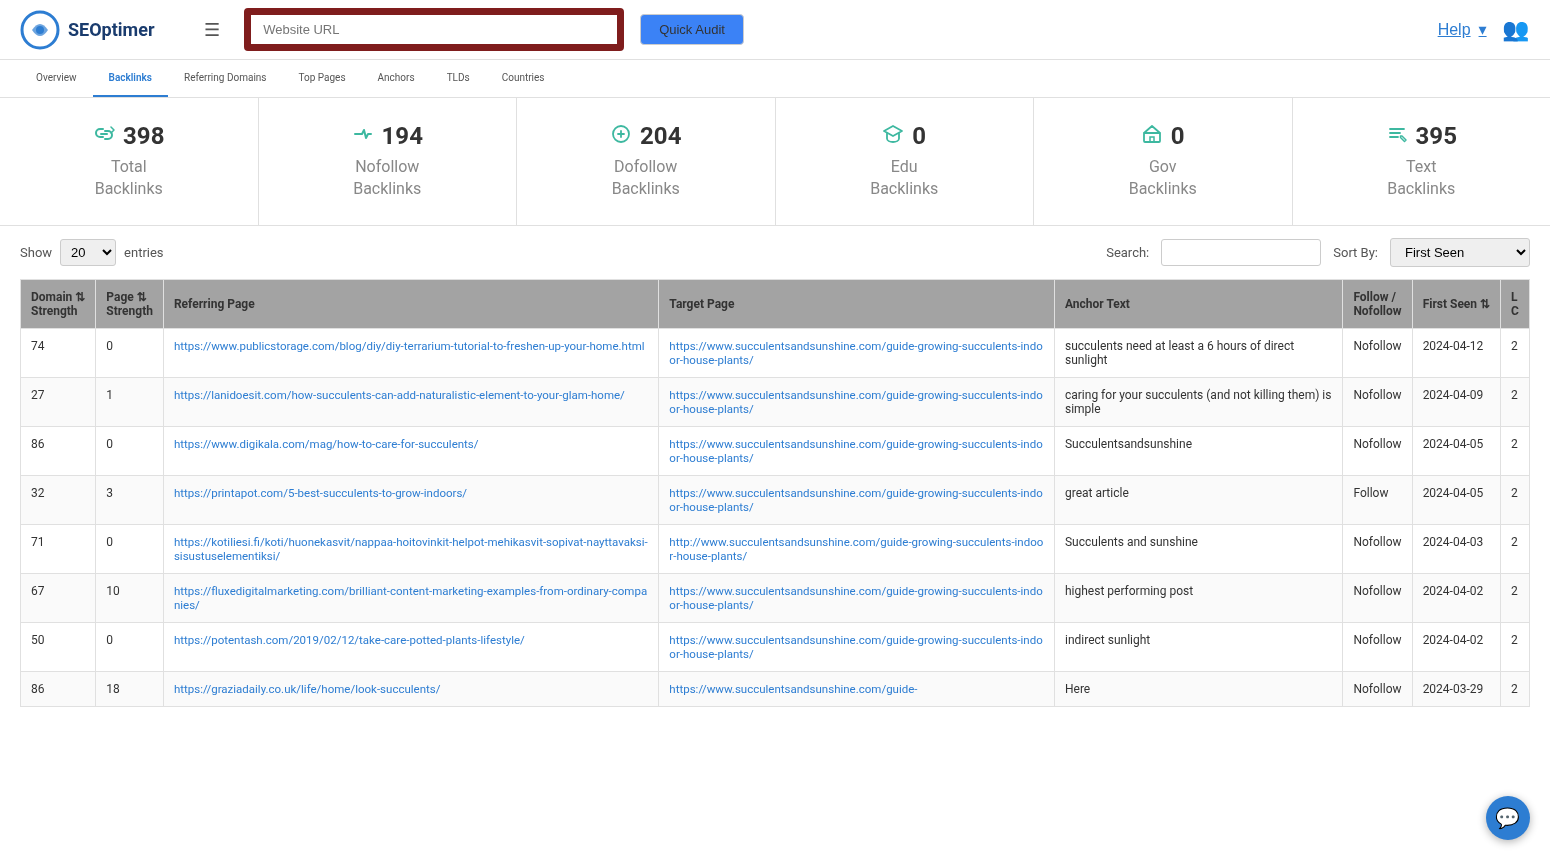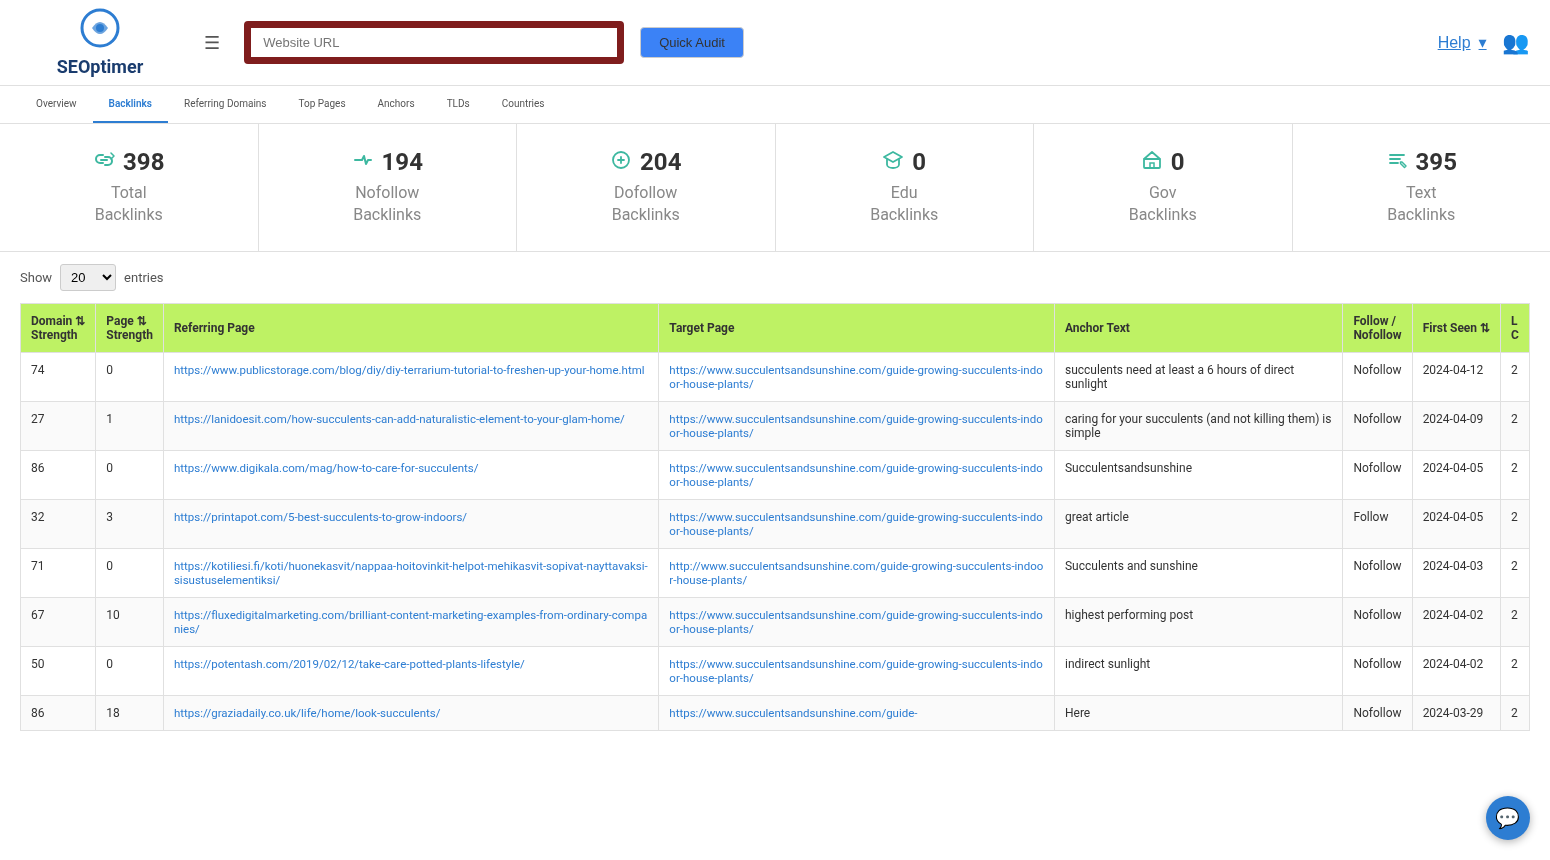--- a/index.html
+++ b/index.html
@@ -11,21 +11,20 @@
       align-items: center;
       padding: 8px 20px;
       border-bottom: 1px solid #e0e0e0;
       gap: 16px;
     }
     .logo-area {
       display: flex;
       align-items: center;
       gap: 8px;
       min-width: 160px;
-      flex-direction: column;
     }
     .logo-icon {
       width: 40px;
       height: 40px;
     }
     .logo-text {
       font-size: 18px;
       font-weight: 700;
       color: #1a3c6e;
     }
@@ -179,21 +178,21 @@
     .table-container {
       overflow-x: auto;
       padding: 0 20px;
     }
     table {
       width: 100%;
       border-collapse: collapse;
       font-size: 12px;
     }
     thead tr {
-      background: #bef264;
+      background: #a3a3a3;
     }
     th {
       padding: 10px 10px;
       text-align: left;
       font-weight: 700;
       color: #333;
       border: 1px solid #e0e0e0;
       white-space: nowrap;
     }
     td {
@@ -344,20 +343,31 @@
 </div>
 
 <div class="controls-row">
   <span class="show-label">Show</span>
   <select class="entries-select">
     <option>20</option>
     <option>50</option>
     <option>100</option>
   </select>
   <span class="entries-label">entries</span>
+  <div class="controls-right">
+    <span class="search-label">Search:</span>
+    <input class="search-input" type="text" style="">
+    <span class="sort-label">Sort By:</span>
+    <select class="sort-select">
+      <option>First Seen</option>
+      <option>Last Seen</option>
+      <option>Domain Strength</option>
+      <option>Page Strength</option>
+    </select>
+  </div>
 </div>
 
 <div class="table-container">
   <table>
     <thead>
       <tr>
         <th>Domain <span>⇅</span><br>Strength</th>
         <th>Page <span>⇅</span><br>Strength</th>
         <th>Referring Page</th>
         <th>Target Page</th>

